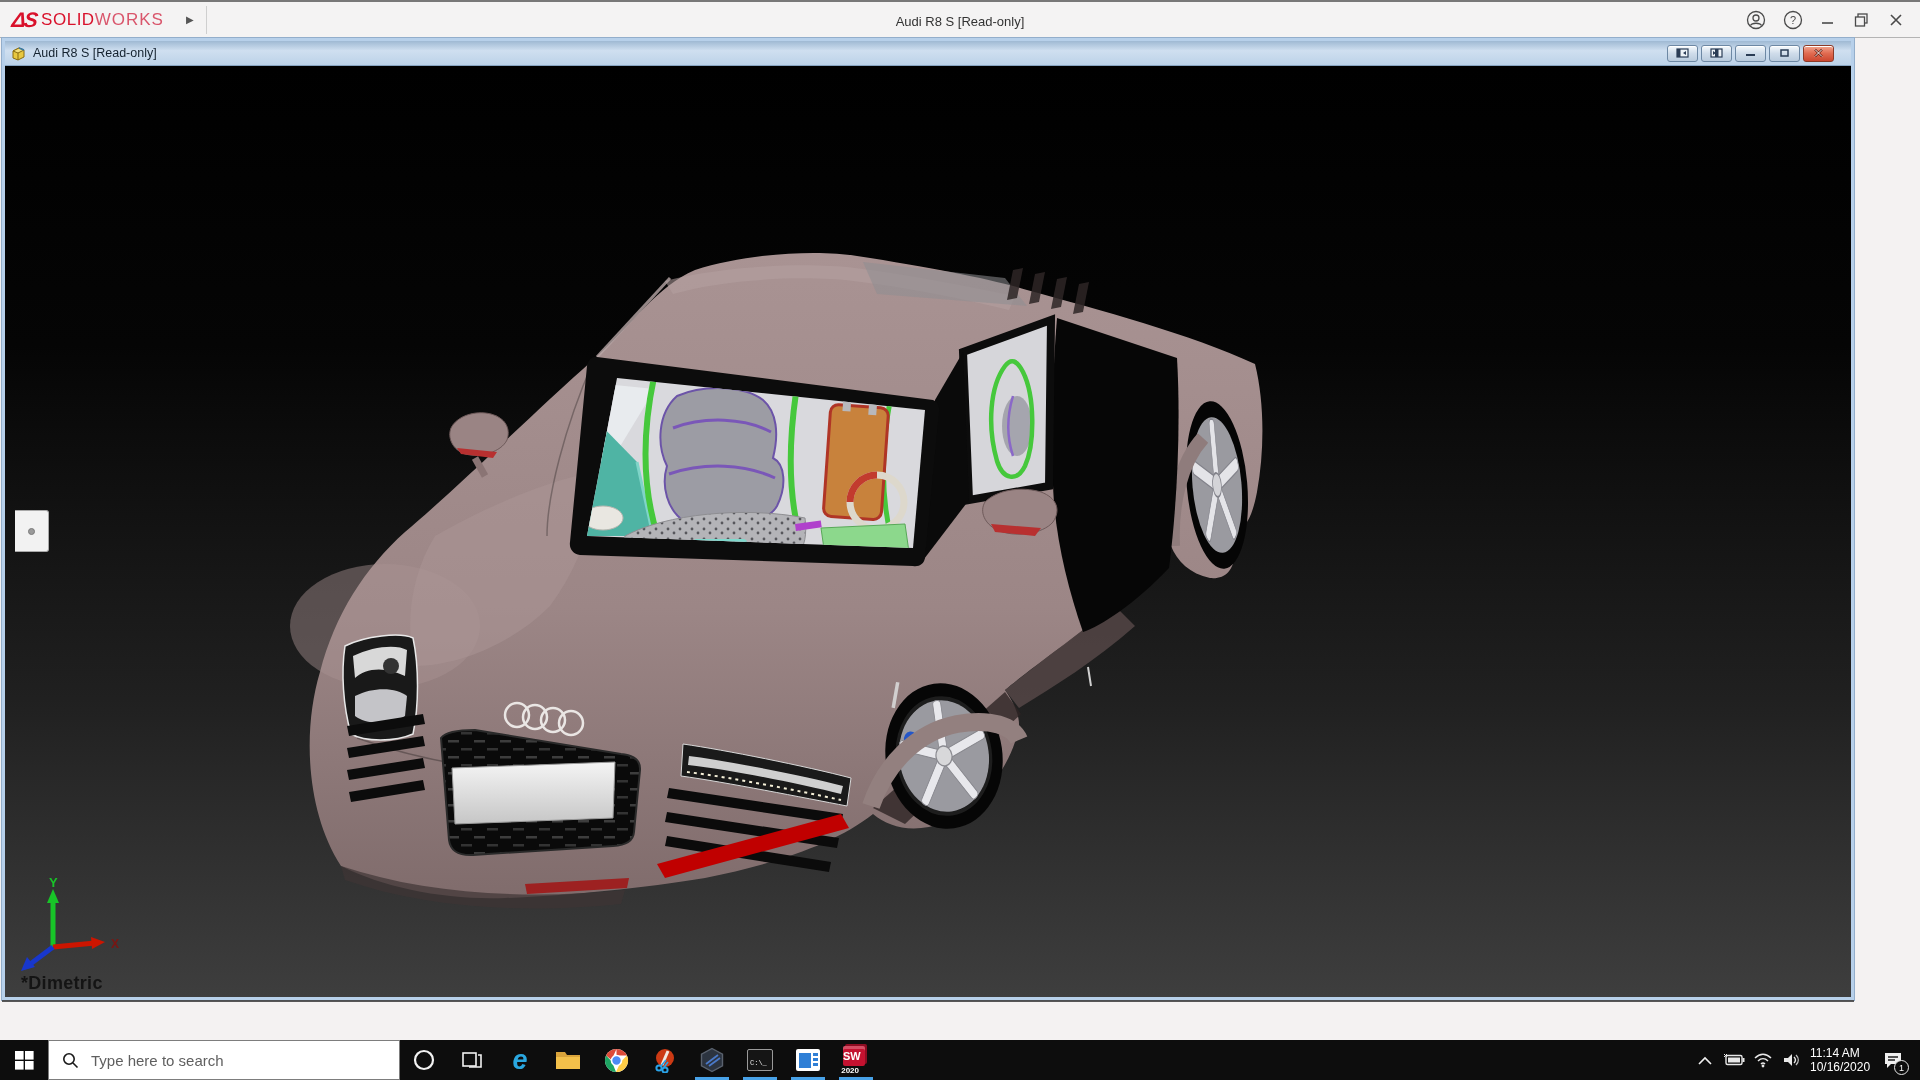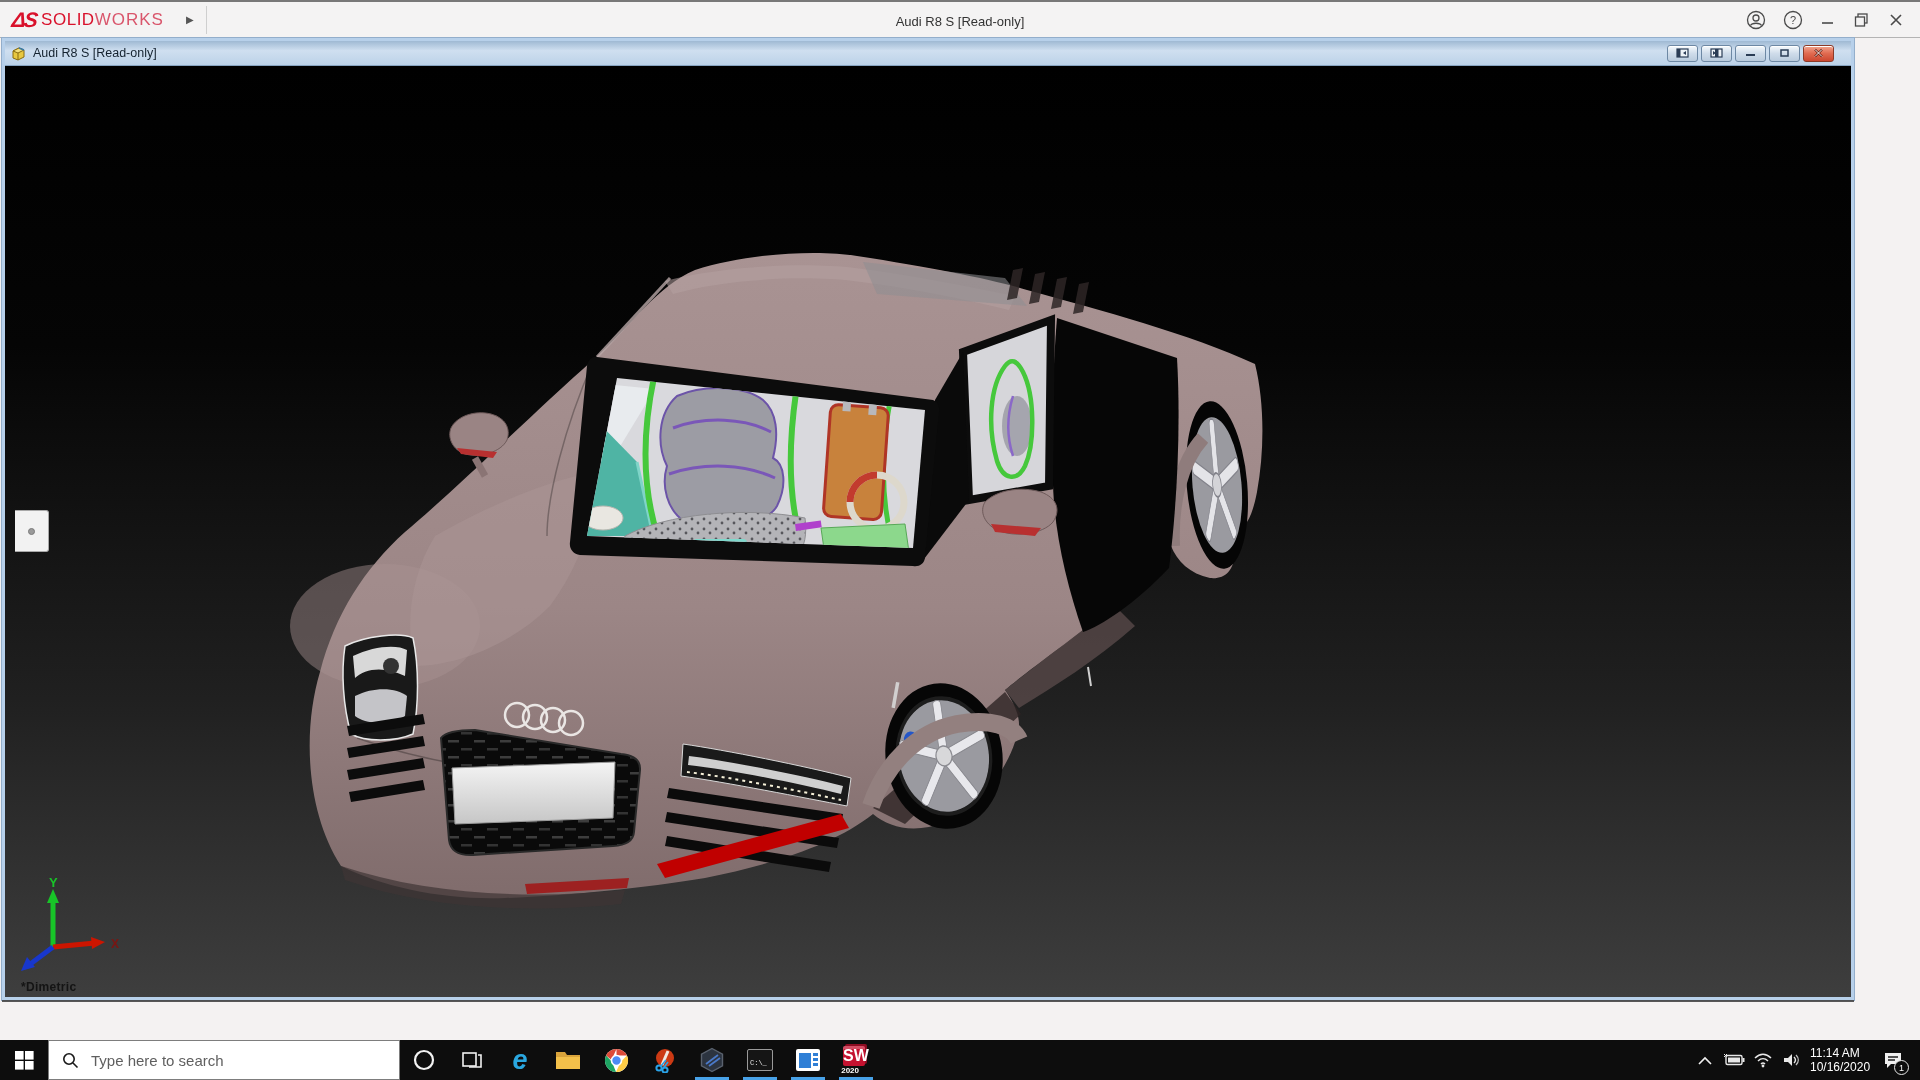--- a/index.html
+++ b/index.html
@@ -54,21 +54,21 @@
   .viewport > svg.model { position:absolute; left:0; top:0; width:100%; height:100%; }
 
   .flyout-tab {
     position:absolute; left:10px; top:444px; width:34px; height:42px;
     background:#f2f2f2; border:1px solid #a8a8a8; border-left:none; border-radius:0 3px 3px 0;
     display:flex; align-items:center; justify-content:center; cursor:pointer;
   }
   .flyout-dot { width:7px; height:7px; border-radius:50%; background:#9a9a9a; border:1px solid #7a7a7a; }
 
   .triad { position:absolute; left:10px; bottom:18px; }
-  .view-label { position:absolute; left:16px; bottom:3px; font-size:12px; font-weight:bold; color:#141414; letter-spacing:.3px; }
+  .view-label { position:absolute; left:16px; bottom:3px; font-size:18px; font-weight:bold; color:#141414; letter-spacing:.3px; }
 
   
   .taskbar {
     position:absolute; left:0; bottom:0; width:1920px; height:40px; background:#0d0d0d;
     display:flex; align-items:stretch; color:#fff;
   }
   .tb-btn { width:48px; display:flex; align-items:center; justify-content:center; position:relative; cursor:pointer; }
   .tb-btn.running::after { content:""; position:absolute; left:7px; right:7px; bottom:0; height:3px; background:#48a2e8; }
   .start { width:48px; }
   .search {
@@ -83,21 +83,21 @@
   .badge {
     position:absolute; right:5px; bottom:5px; width:15px; height:15px; border-radius:50%;
     background:#0d0d0d; border:1.5px solid #e8e8e8; color:#fff; font-size:9px;
     display:flex; align-items:center; justify-content:center;
   }
   .show-desktop { width:6px; border-left:1px solid #3c3c3c; cursor:pointer; }
 
   .edge-glyph { font-size:27px; font-weight:bold; color:#2aa7e0; font-style:italic; line-height:1; }
   .cmd-box { width:26px; height:22px; background:#151515; border:1px solid #9a9a9a; border-radius:2px; color:#e8e8e8; font-family:"Liberation Mono",monospace; font-size:7px; padding:9px 2px; text-align:left; line-height:8px; }
   .sw-box { position:relative; width:30px; height:30px; }
-  .sw-cube { position:absolute; left:2px; top:1px; width:22px; height:20px; background:#c41230; border-radius:2px; box-shadow:inset 0 3px 0 rgba(255,255,255,.25), 2px -2px 0 #8d0c22; color:#fff; font-weight:bold; font-size:16px; text-align:right; line-height:20px; letter-spacing:0; }
+  .sw-cube { position:absolute; left:2px; top:1px; width:22px; height:20px; background:#c41230; border-radius:2px; box-shadow:inset 0 3px 0 rgba(255,255,255,.25), 2px -2px 0 #8d0c22; color:#fff; font-weight:bold; font-size:11px; text-align:left; line-height:20px; letter-spacing:0; }
   .sw-year { position:absolute; right:12px; bottom:0; color:#fff; font-size:8px; font-weight:bold; }
 </style>
 </head>
 <body>
 
 <div class="screen">
 
   <header class="appbar">
     <div class="brand">
       <span class="brand-mark">ΔS</span>

